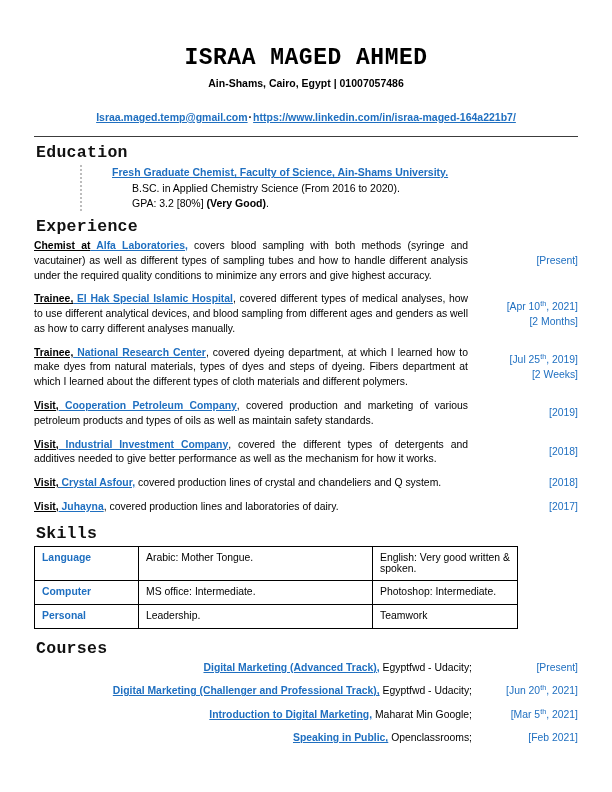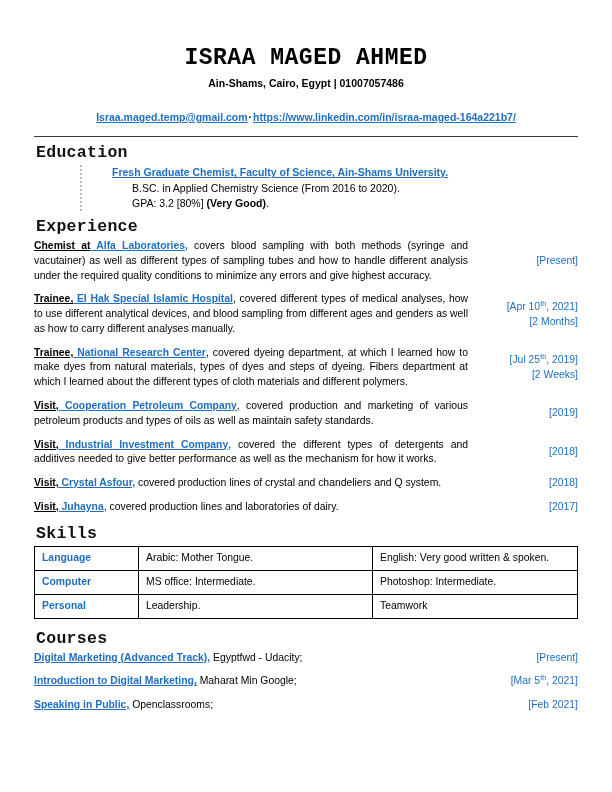--- a/index.html
+++ b/index.html
@@ -106,21 +106,21 @@
     color: #1f6fc0;
     font-size: 10.4px;
     line-height: 1.42;
     flex-shrink: 0;
   }
   .exp-dates div { white-space: nowrap; }
   sup { font-size: 70%; vertical-align: super; line-height: 0; }
 
   
   table.skills {
-    width: 544px;
+    width: 484px;
     border-collapse: collapse;
     margin: 3px 0 0 0;
     table-layout: fixed;
   }
   table.skills td {
     border: 1px solid #000;
     padding: 5px 7px 6px 7px;
     font-size: 10.4px;
     vertical-align: top;
     height: 24px;
@@ -133,21 +133,21 @@
   table.skills td.c2 { width: 234px; }
 
   
   .course-item {
     display: flex;
     align-items: flex-start;
     margin-bottom: 9px;
     font-size: 10.4px;
     line-height: 1.4;
   }
-  .course-text { flex: 1; padding-right: 10px; }
+  .course-text { flex: 1; padding-right: 10px; text-align: right; }
   .course-name {
     color: #1f6fc0;
     font-weight: bold;
     text-decoration: underline;
   }
   .course-date {
     width: 96px;
     text-align: right;
     color: #1f6fc0;
     flex-shrink: 0;
@@ -258,20 +258,24 @@
   </div>
 
   <div class="sec-courses">
     <div class="sec-head">Courses</div>
     <div id="courses-list">
         <div class="course-item">
           <div class="course-text"><span class="course-name">Digital Marketing (Advanced Track),</span> Egyptfwd - Udacity;</div>
           <div class="course-date">[Present]</div>
         </div>
         <div class="course-item">
+          <div class="course-text"><span class="course-name">Digital Marketing (Challenger and Professional Track),</span> Egyptfwd - Udacity;</div>
+          <div class="course-date">[Jun 20<sup>th</sup>, 2021]</div>
+        </div>
+        <div class="course-item">
           <div class="course-text"><span class="course-name">Introduction to Digital Marketing,</span> Maharat Min Google;</div>
           <div class="course-date">[Mar 5<sup>th</sup>, 2021]</div>
         </div>
         <div class="course-item">
           <div class="course-text"><span class="course-name">Speaking in Public,</span> Openclassrooms;</div>
           <div class="course-date">[Feb 2021]</div>
         </div>
       </div>
   </div>
 

